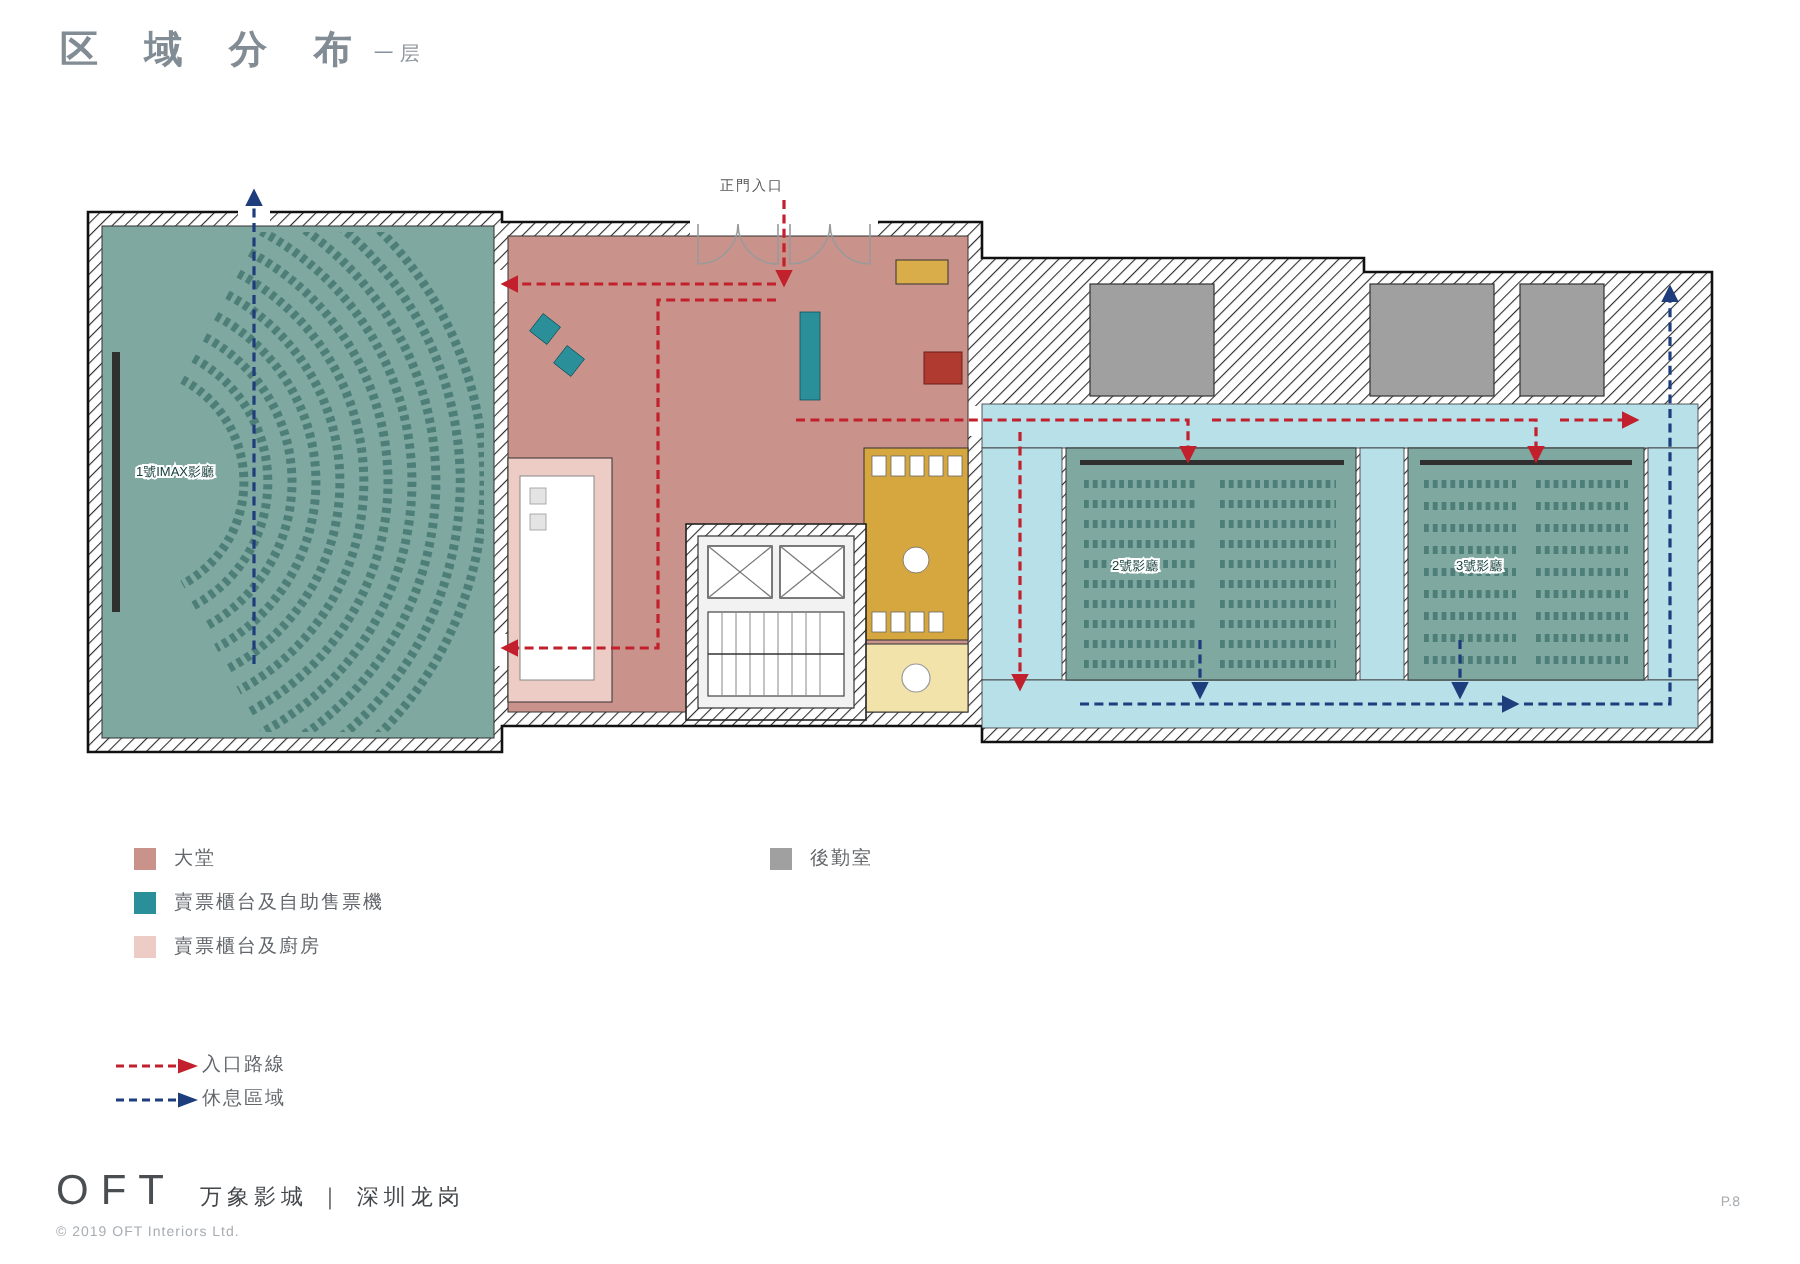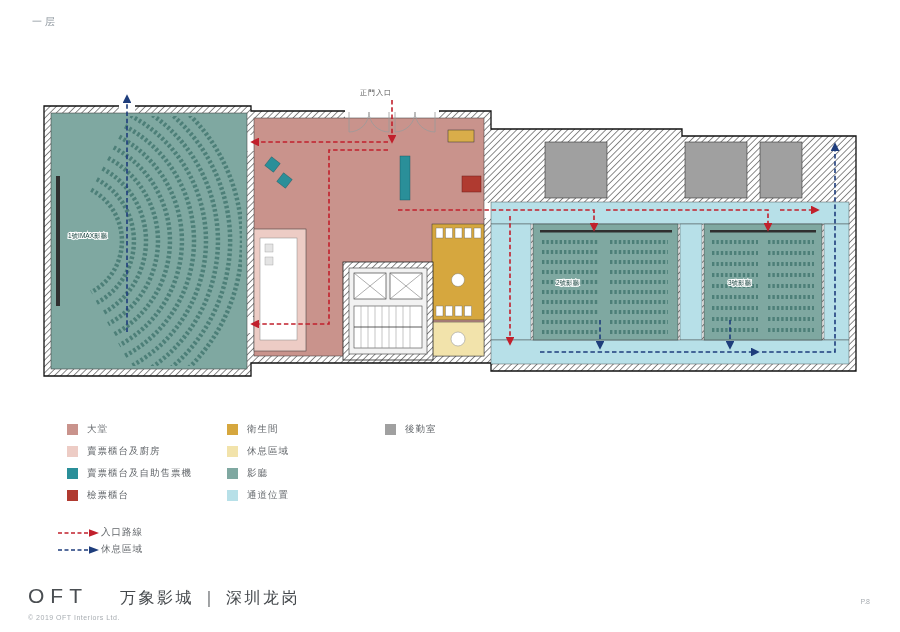--- a/index.html
+++ b/index.html
@@ -15,30 +15,31 @@
   .legend-col.c3{left:318px;}
   .legend-item{display:flex;align-items:center;height:22px;padding-left:10px;}
   .swatch{width:11px;height:11px;margin-right:9px;flex:none;}
   .legend-label{font-size:9.5px;color:#63676b;letter-spacing:1px;white-space:nowrap;}
   .routes{position:absolute;left:57px;top:524px;}
   .route-item{display:flex;align-items:center;height:17px;}
   .route-label{font-size:9.5px;color:#63676b;margin-left:0;letter-spacing:1px;}
   .footer{position:absolute;left:28px;top:584px;}
   .footer-row{display:flex;align-items:baseline;}
   .logo{font-size:21px;letter-spacing:6px;color:#4a4e52;font-weight:400;}
-  .project{font-size:16px;letter-spacing:2.5px;color:#43474b;margin-left:32px;}
+  .project{font-size:11px;letter-spacing:2.5px;color:#43474b;margin-left:12px;}
   .copyright{font-size:7px;color:#a8adb2;margin-top:5px;letter-spacing:.5px;}
   .pagenum{position:absolute;right:30px;top:598px;font-size:7px;color:#a8adb2;}
 </style>
 </head>
 <body>
 
 <div class="page">
 
   <div class="title-row">
+    <div class="title">区 域 分 布</div>
     <div class="subtitle">一层</div>
   </div>
 
   <svg class="plan" width="820" height="302" viewBox="0 0 820 302">
     <defs>
       <pattern id="hatch" width="4.5" height="4.5" patternUnits="userSpaceOnUse" patternTransform="rotate(45)">
         <rect width="4.5" height="4.5" fill="#ffffff"></rect>
         <line x1="0" y1="0" x2="0" y2="4.5" stroke="#2b2b2b" stroke-width="1.1"></line>
       </pattern>
       <marker id="mr" viewBox="0 0 10 10" refX="8" refY="5" markerWidth="5.5" markerHeight="5.5" orient="auto">
@@ -186,48 +187,26 @@
     </g>
   </svg>
 
   <div class="legend">
     <div class="legend-col c1">
       <div class="legend-item">
         <span class="swatch" style="background-color: rgb(201, 147, 140);"></span>
         <span class="legend-label">大堂</span>
       </div>
       <div class="legend-item">
+        <span class="swatch" style="background-color: rgb(42, 143, 153);"></span>
+        <span class="legend-label">賣票櫃台及自助售票機</span>
+      </div>
+      <div class="legend-item">
         <span class="swatch" style="background-color: rgb(237, 204, 197);"></span>
         <span class="legend-label">賣票櫃台及廚房</span>
-      </div>
-      <div class="legend-item">
-        <span class="swatch" style="background-color: rgb(42, 143, 153);"></span>
-        <span class="legend-label">賣票櫃台及自助售票機</span>
-      </div>
-      <div class="legend-item">
-        <span class="swatch" style="background-color: rgb(176, 58, 48);"></span>
-        <span class="legend-label">檢票櫃台</span>
-      </div>
-    </div>
-    <div class="legend-col c2">
-      <div class="legend-item">
-        <span class="swatch" style="background-color: rgb(214, 167, 62);"></span>
-        <span class="legend-label">衛生間</span>
-      </div>
-      <div class="legend-item">
-        <span class="swatch" style="background-color: rgb(242, 227, 171);"></span>
-        <span class="legend-label">休息區域</span>
-      </div>
-      <div class="legend-item">
-        <span class="swatch" style="background-color: rgb(127, 168, 161);"></span>
-        <span class="legend-label">影廳</span>
-      </div>
-      <div class="legend-item">
-        <span class="swatch" style="background-color: rgb(183, 224, 232);"></span>
-        <span class="legend-label">通道位置</span>
       </div>
     </div>
     <div class="legend-col c3">
       <div class="legend-item">
         <span class="swatch" style="background-color: rgb(160, 160, 160);"></span>
         <span class="legend-label">後勤室</span>
       </div>
     </div>
   </div>
 

